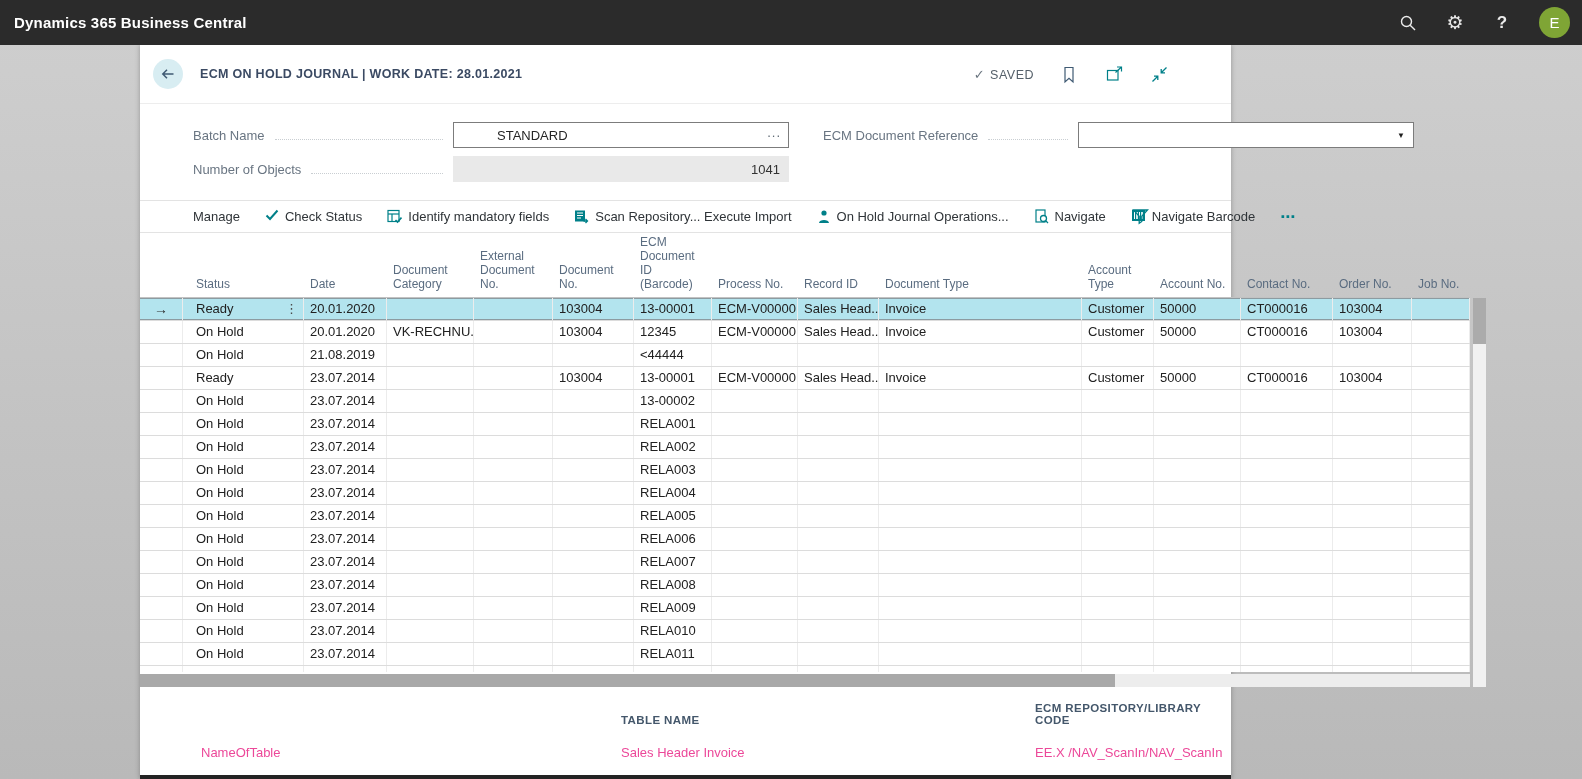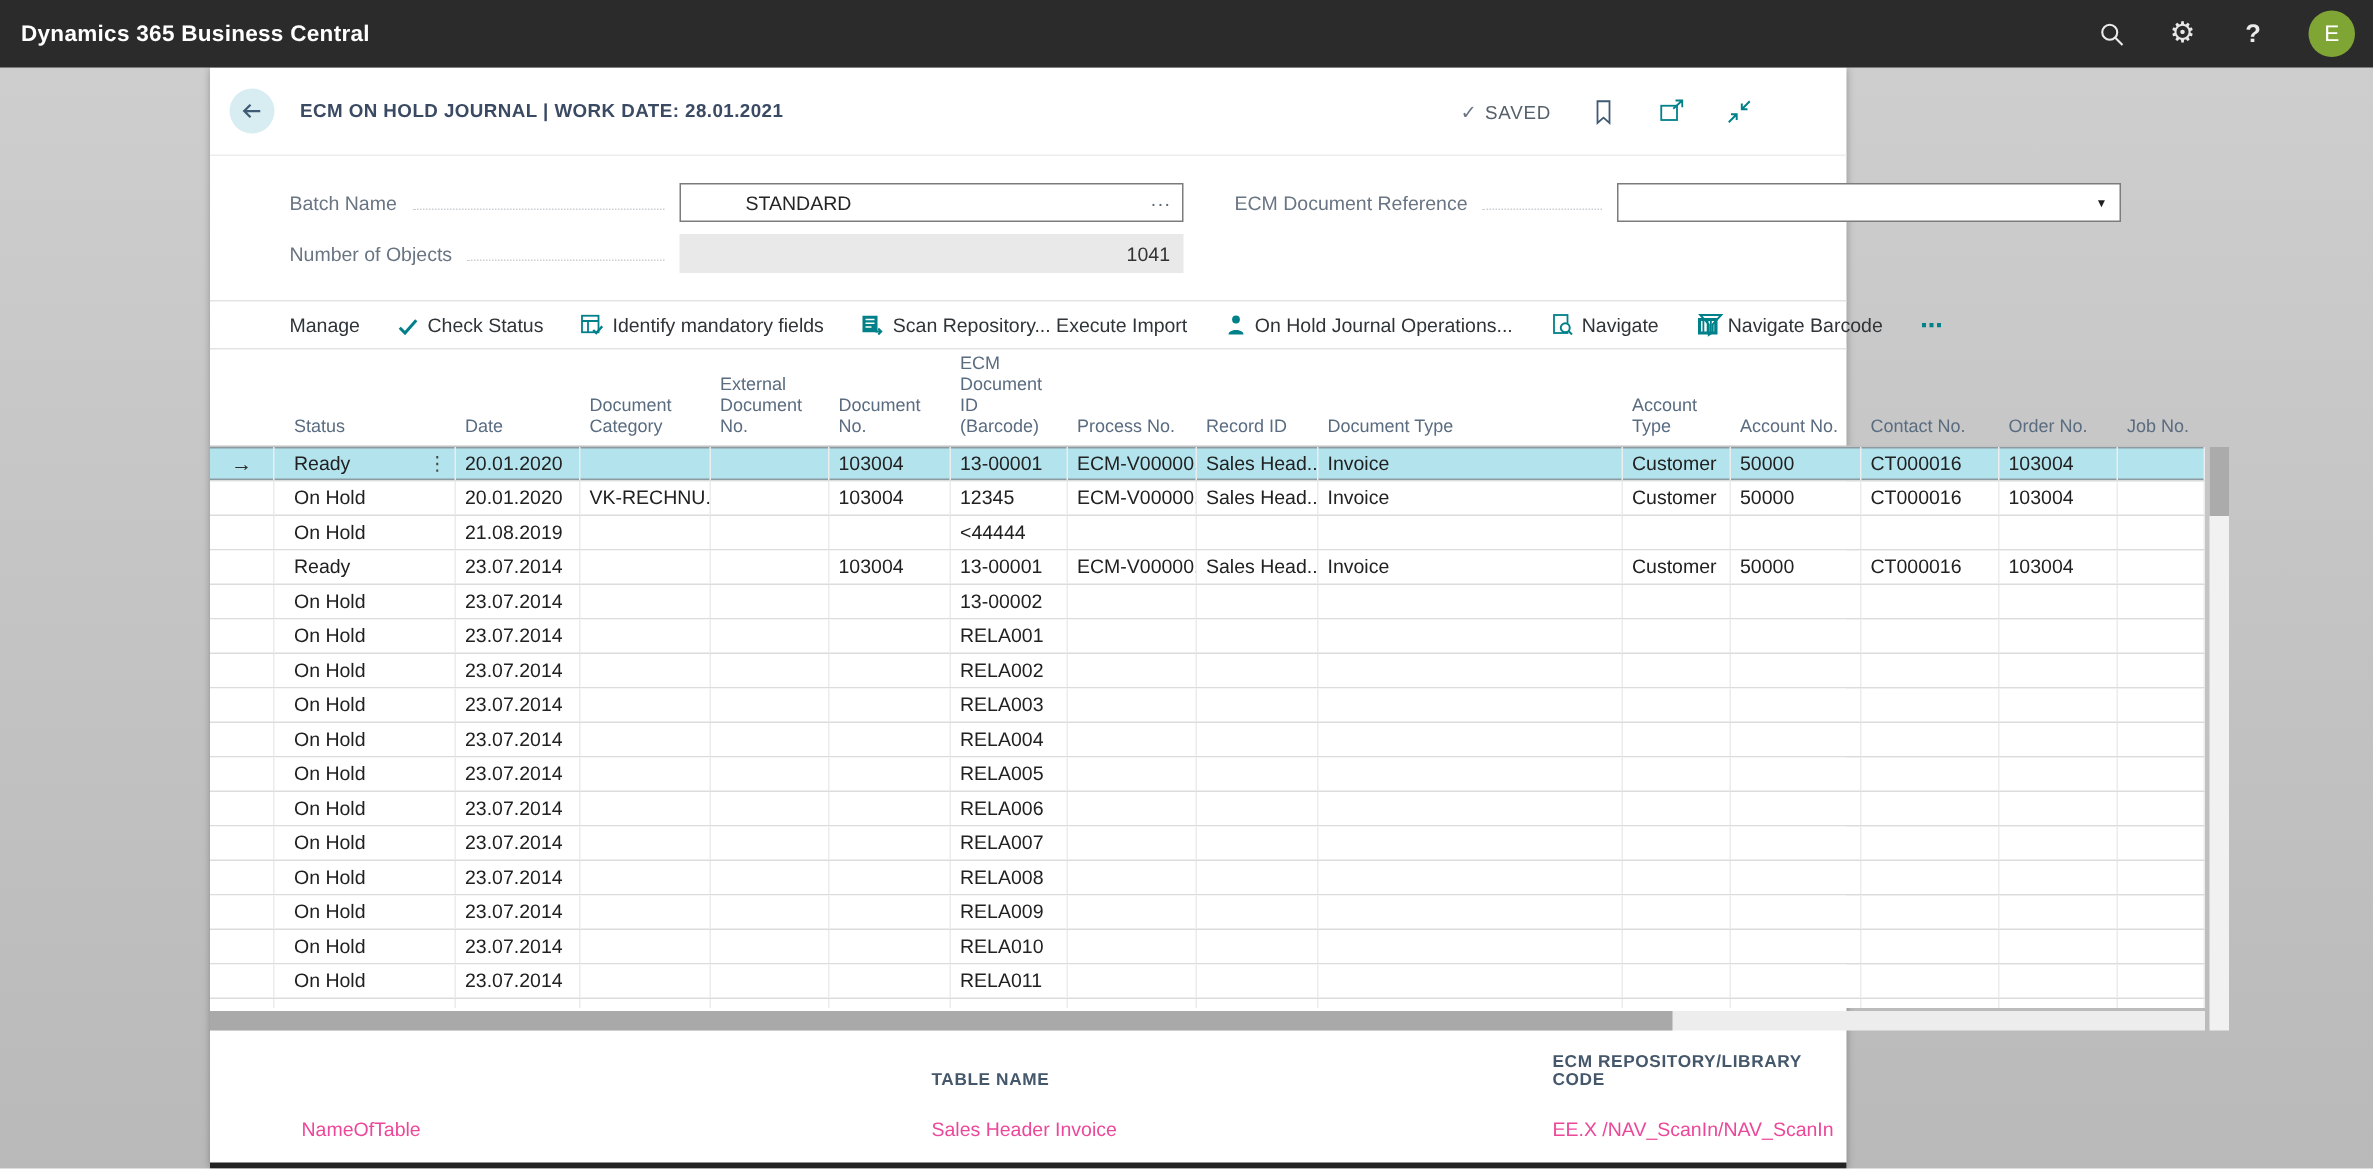--- a/index.html
+++ b/index.html
@@ -43,21 +43,21 @@
   .assist-dots { position:absolute; right:7px; top:2px; color:#5f6a74; font-size:13px; letter-spacing:1px; cursor:pointer; }
   .ro-field { width:336px; height:26px; background:#e9e9e9; font-size:13px; color:#333;
     display:flex; align-items:center; justify-content:flex-end; padding-right:9px; }
   .sel-field { width:336px; height:26px; border:1px solid #7c7c7c; background:#fff; position:relative; cursor:pointer; }
   .sel-caret { position:absolute; right:8px; top:8px; font-size:8px; color:#1f1f1f; }
 
   
   .toolbar { position:absolute; left:0; right:0; top:155px; height:33px;
     border-top:1px solid #e3e3e3; border-bottom:1px solid #e3e3e3;
     display:flex; align-items:center; padding-left:53px; gap:25px; }
-  .tbi { display:flex; align-items:flex-end; gap:6px; font-size:13px; color:#2f3438; cursor:pointer; white-space:nowrap; }
+  .tbi { display:flex; align-items:flex-start; gap:6px; font-size:13px; color:#2f3438; cursor:pointer; white-space:nowrap; }
   .tbi.plain { cursor:default; }
   .more-dots { color:#008089; font-size:15px; font-weight:700; letter-spacing:1px; cursor:pointer; }
   .filter-btn { position:absolute; right:82px; top:7px; cursor:pointer; }
 
   
   .grid-header { position:absolute; left:0; top:190px; width:1330px; height:63px;
     display:flex; align-items:flex-end; border-bottom:1px solid #c2c2c2; }
   .hcell { font-size:12px; line-height:14px; color:#5a6c80; padding:0 4px 6px 6px; flex-shrink:0; }
   .hcell.first { padding-left:13px; }
   .grid-body { position:absolute; left:0; top:253px; width:1330px; height:374px; overflow:hidden; }

